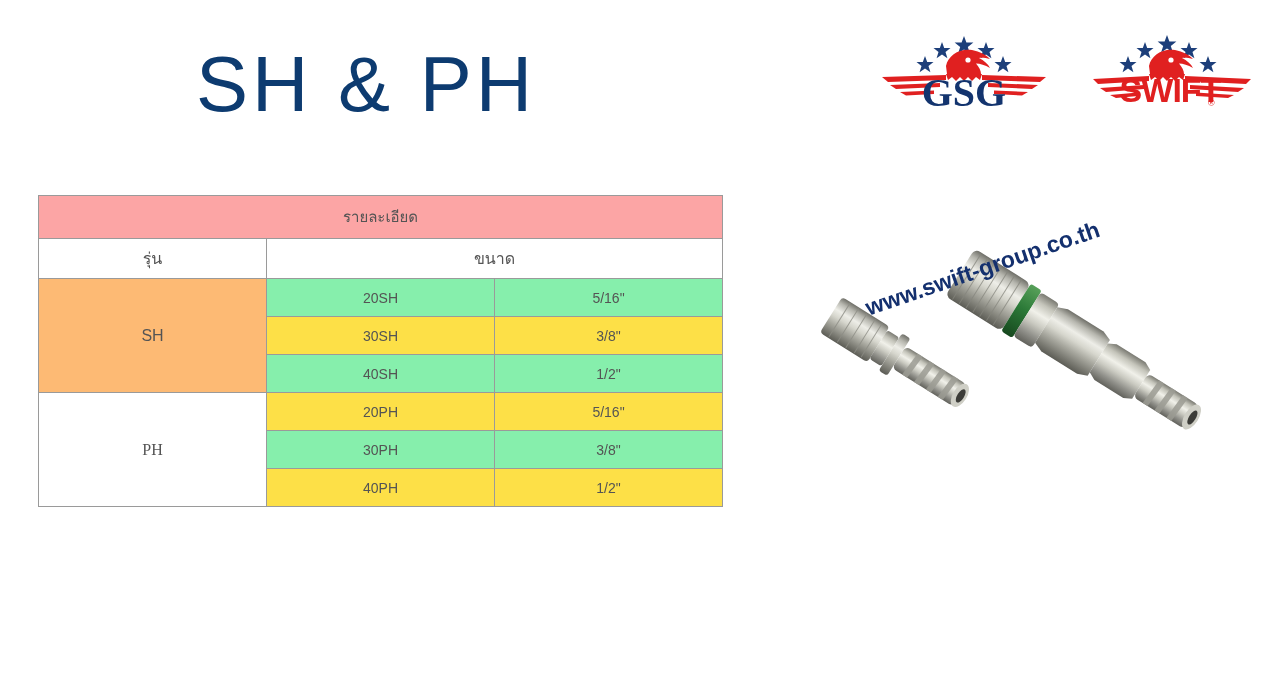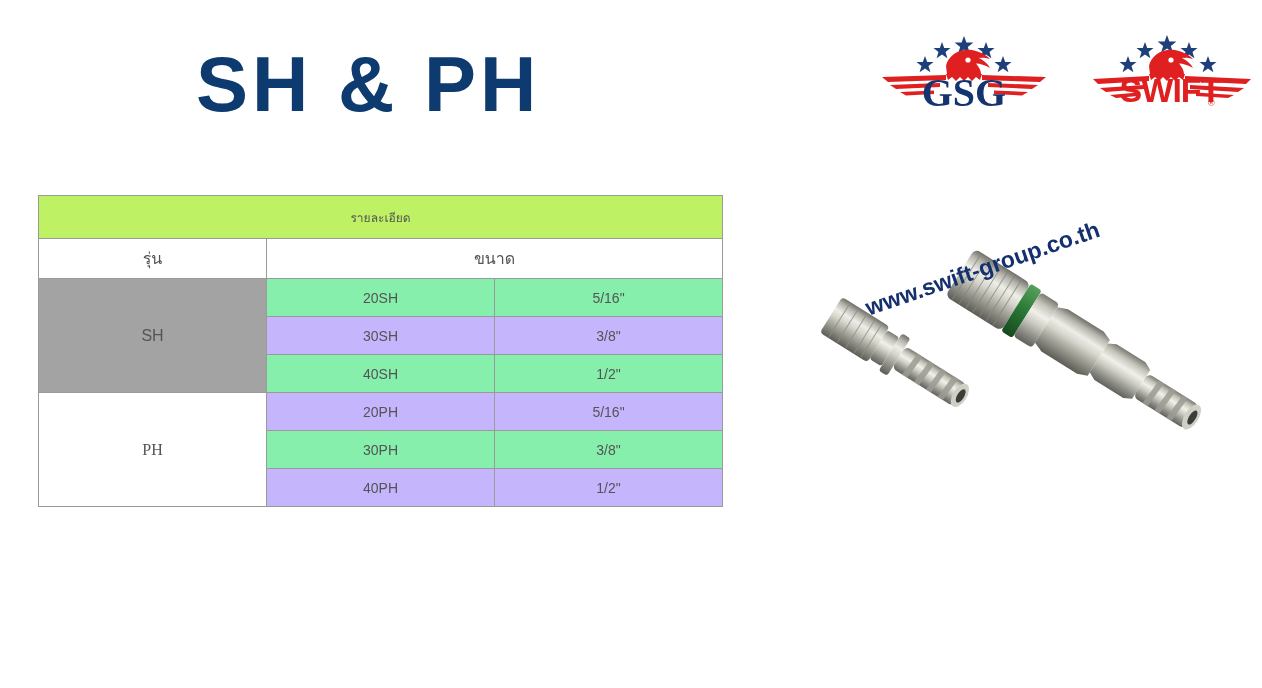--- a/index.html
+++ b/index.html
@@ -14,21 +14,21 @@
     position: relative;
     overflow: hidden;
   }
 
   
   #page-title {
     position: absolute;
     left: 196px;
     top: 42px;
     font-size: 78px;
-    font-weight: 700;
+    font-weight: 400;
     letter-spacing: 4px;
     color: #0d3b70;
     line-height: 1.1;
     white-space: pre;
   }
 
   
   .logo-wrap {
     position: absolute;
     top: 22px;
@@ -51,44 +51,44 @@
   #spec-table td, #spec-table th {
     border: 1px solid #9a9a9a;
     padding: 0;
     text-align: center;
     vertical-align: middle;
     color: #545454;
     font-weight: 400;
   }
   .th-main {
     height: 42px;
-    background: #bef264;
-    font-size: 12px;
+    background: #fca5a5;
+    font-size: 15px;
     color: #4a4a4a;
   }
   .th-sub {
     height: 39px;
     background: #ffffff;
     font-size: 16px;
     color: #4a4a4a;
     margin-top: 8px;
   }
   .group-cell {
     font-size: 16px;
     font-weight: bold;
     color: #3f3f3f;
     width: 225px;
   }
-  .group-cell.shaded { background: #a3a3a3; }
+  .group-cell.shaded { background: #fdba74; }
   .group-cell.plain  { background: #ffffff; font-family: Liberation Serif, serif; }
   .model-cell { width: 228px; font-size: 14px; }
   .size-cell  { font-size: 14px; }
   .data-row { height: 38px; }
   .row-shaded td { background: #86efac; }
-  .row-plain  td { background: #c4b5fd; }
+  .row-plain  td { background: #fde047; }
 
   
   #product-photo {
     position: absolute;
     left: 798px;
     top: 248px;
     width: 420px;
     height: 232px;
   }
   #product-photo svg { display: block; width: 100%; height: 100%; }

